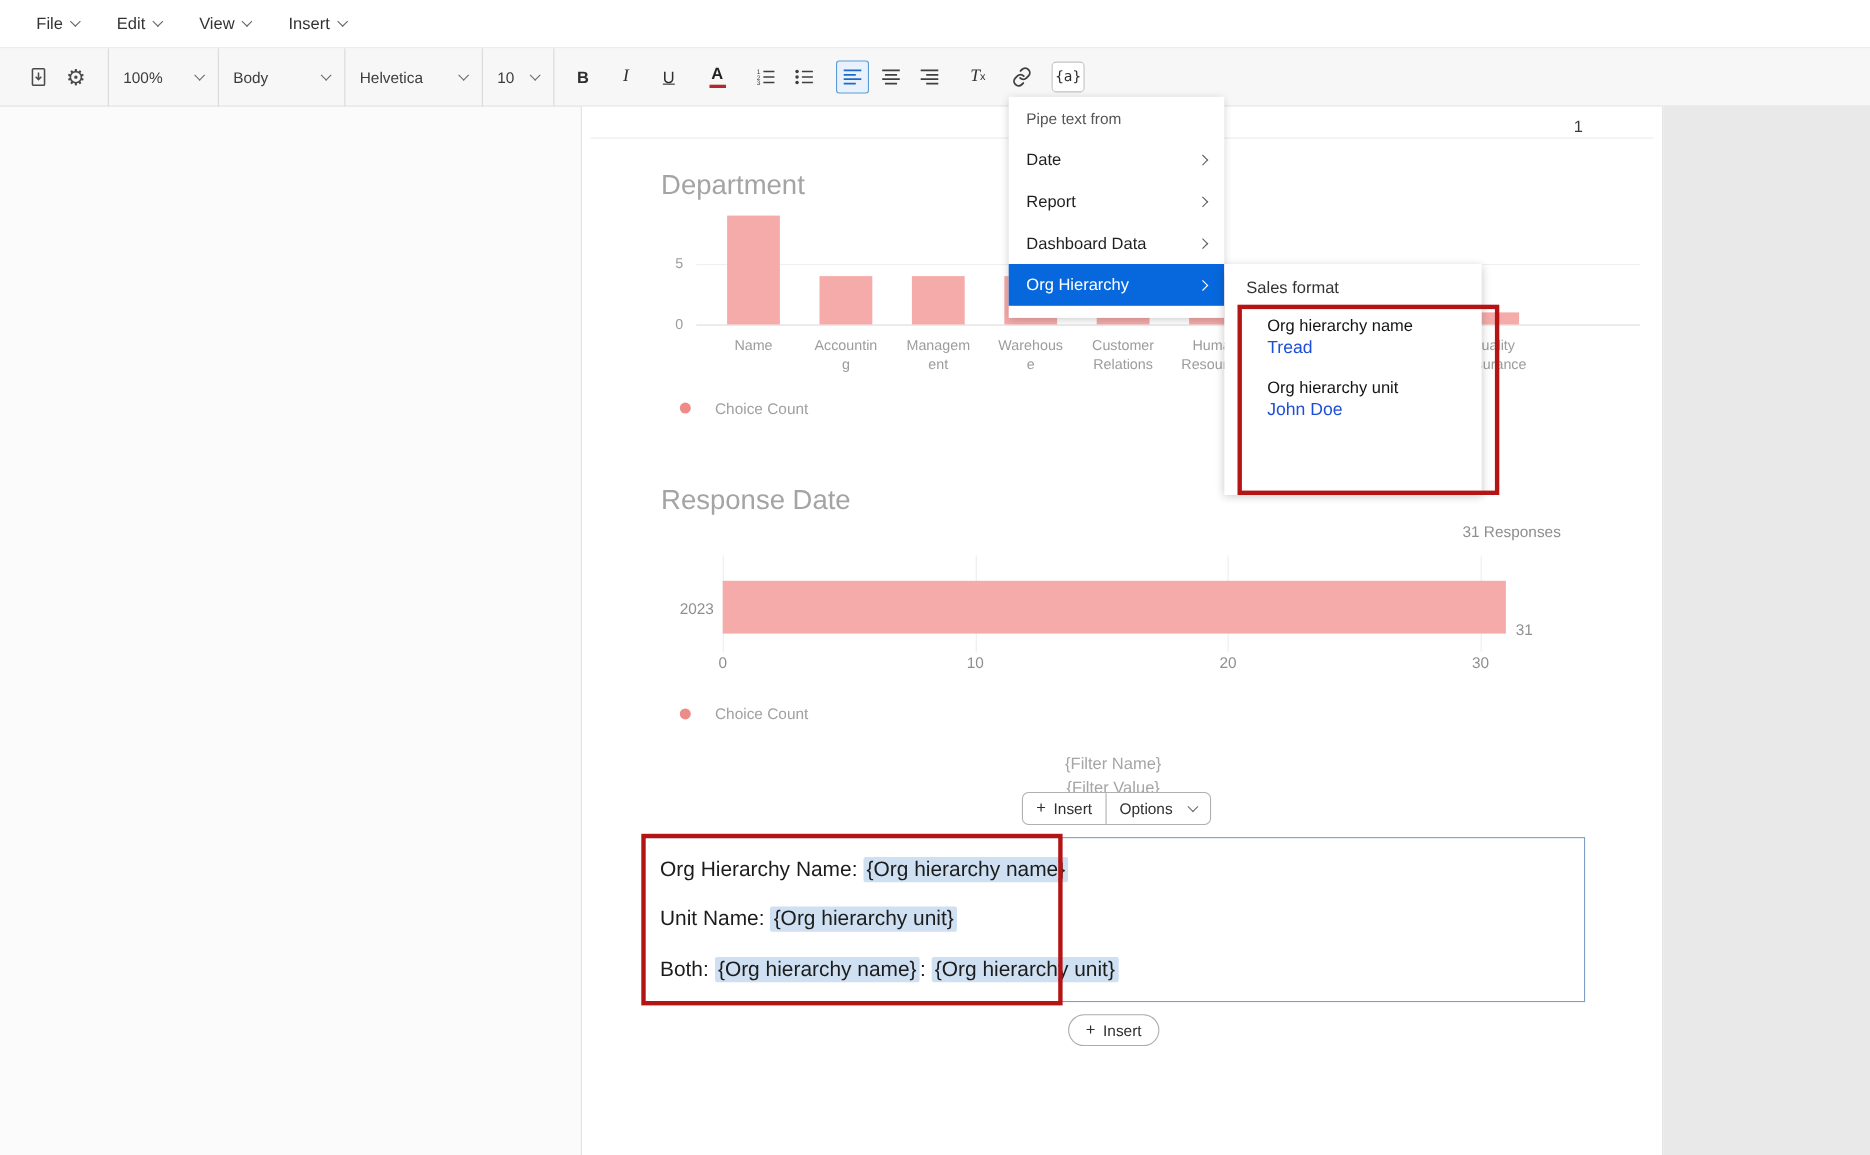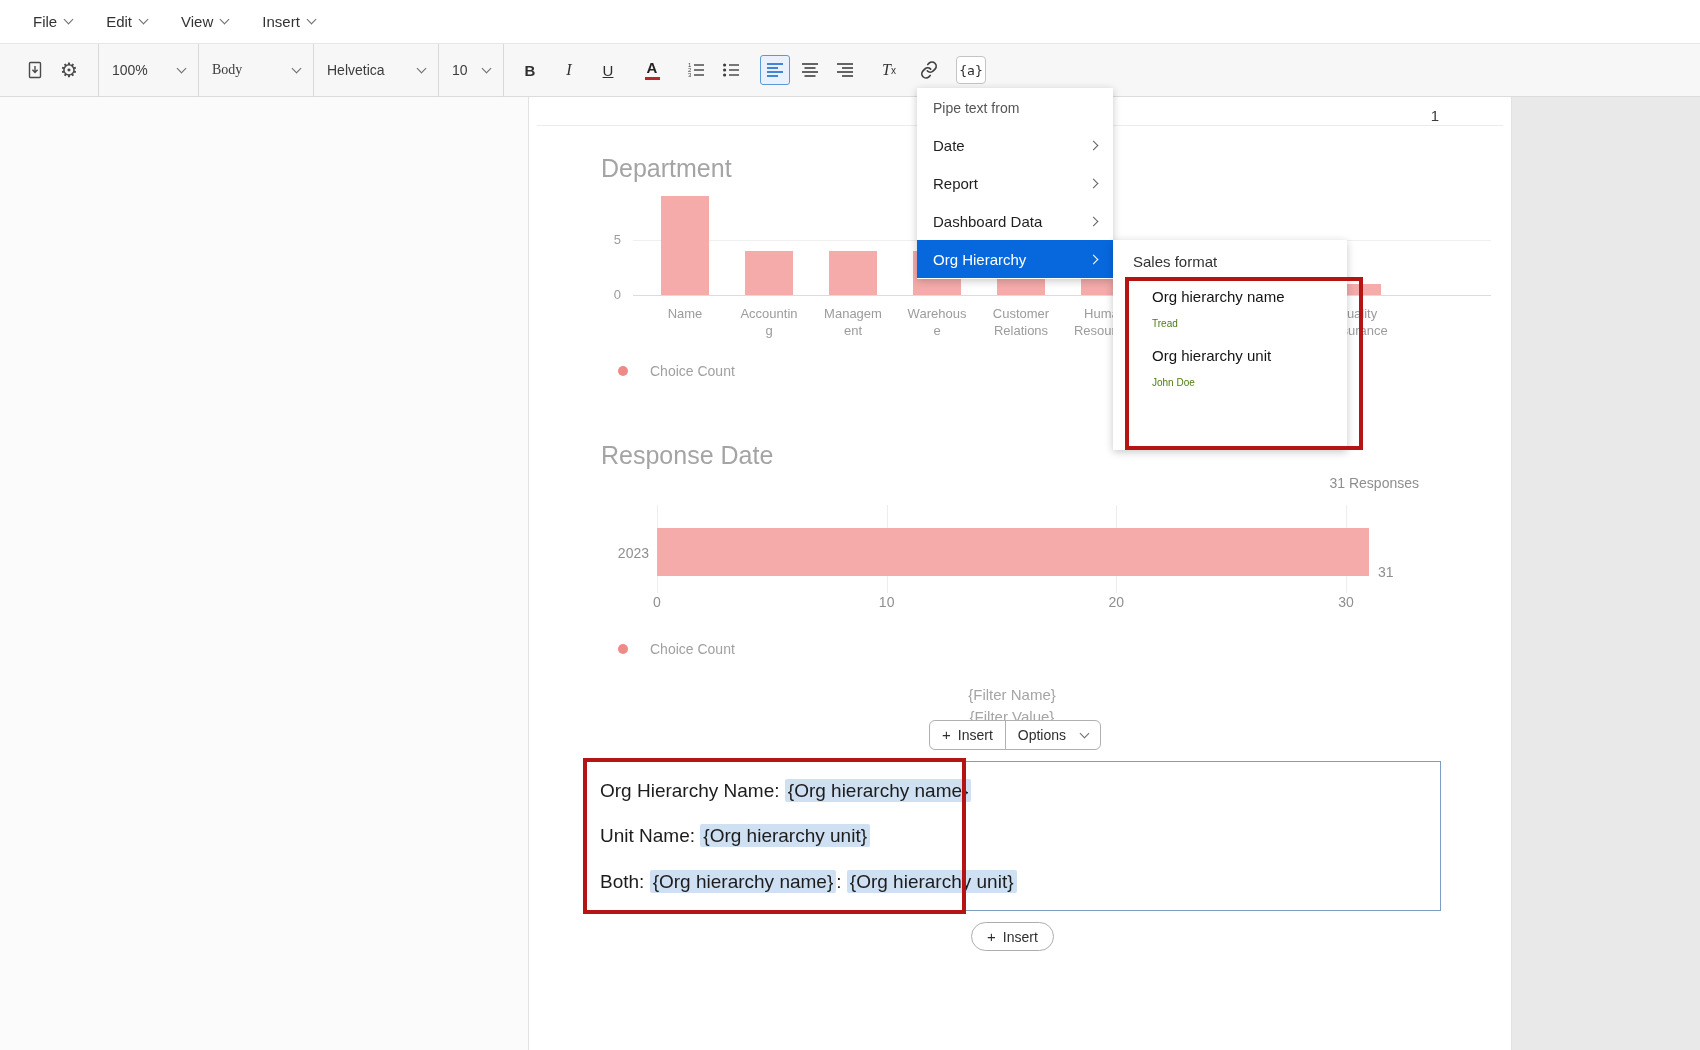--- a/index.html
+++ b/index.html
@@ -19,21 +19,21 @@
   
   .toolbar { height:53px; background:#f7f7f7; border-bottom:1px solid #dcdcdc;
              display:flex; align-items:center; padding-left:22px; }
   .tbtn { background:none; border:none; display:flex; align-items:center; justify-content:center;
           height:34px; min-width:26px; color:#2f2f2f; cursor:default; }
   .gear-glyph { font-size:20px; color:#4a4a4a; }
   .tb-group { display:flex; height:53px; margin-left:16px; }
   .tbsel { display:flex; align-items:center; justify-content:space-between;
            border-left:1px solid #d9d9d9; padding:0 13px; font-size:14px; color:#3c3c3c; }
   .tbsel:last-child { border-right:1px solid #d9d9d9; }
-  .w-zoom{width:100px;} .w-style{width:115px;font-family:Liberation Serif, serif;} .w-font{width:125px;} .w-size{width:66px;}
+  .w-zoom{width:100px;} .w-style{width:115px;} .w-font{width:125px;} .w-size{width:66px;}
   .fmt { margin-left:13px; font-size:15px; }
   .b-bold{font-weight:700;}
   .b-italic{font-style:italic; font-family:"Liberation Serif",serif; font-size:16px;}
   .b-under{text-decoration:underline;}
   .a-btn{display:flex; flex-direction:column; align-items:center; margin-left:18px;}
   .a-btn .a-letter{font-size:15px; font-weight:700; color:#222; line-height:15px;}
   .a-btn .color-bar{width:15px; height:3px; background:#b3282d; margin-top:2px;}
   .icon-btn{margin-left:14px;}
   .align-box{width:30px; height:30px; display:flex; align-items:center; justify-content:center;
              border-radius:3px; margin-left:5px;}
@@ -85,34 +85,34 @@
   .textarea-box { left:55px; top:664px; width:857px; height:150px; border:1px solid #7e9fc5; background:#fff; }
   .tline { left:71px; font-size:19px; color:#1c1c1c; z-index:2; white-space:nowrap; }
   .hl { background:#cfe0f2; padding:1px 3px; border-radius:2px; }
 
   .insert-pill { left:442px; top:825px; height:29px; padding:0 15px; display:flex; align-items:center;
                  gap:7px; border:1px solid #adadad; border-radius:15px; background:#fff;
                  font-size:14px; color:#2e2e2e; }
 
   
   .menu { position:absolute; left:917px; top:88px; width:196px; background:#fff;
-          box-shadow:0 2px 8px rgba(0,0,0,.22); z-index:70; padding-bottom:1px; }
+          box-shadow:0 2px 8px rgba(0,0,0,.22); z-index:70; padding-bottom:11px; }
   .menu-header { padding:12px 16px 10px; font-size:14px; color:#555; }
   .menu-row { height:38px; display:flex; align-items:center; justify-content:space-between;
               padding:0 16px; font-size:15px; color:#1f1f1f; cursor:default; }
   .menu-row .chev { border-color:#5f5f5f; }
   .menu-row.active { background:#0768dd; color:#fff; }
   .menu-row.active .chev { border-color:#fff; }
 
   .submenu { position:absolute; left:1113px; top:240px; width:234px; height:210px; background:#fff;
              box-shadow:0 2px 8px rgba(0,0,0,.22); z-index:71; }
   .submenu-header { padding:13px 20px 10px; font-size:15px; color:#333; }
   .submenu-item { padding:8px 12px 10px 39px; cursor:default; }
   .submenu-title { font-size:15px; color:#141414; }
-  .submenu-sub { font-size:10px; color:#4d7c0f; margin-top:13px; }
+  .submenu-sub { font-size:16px; color:#1d4ed8; margin-top:3px; }
 
   .redbox { position:absolute; border:4px solid #b51414; z-index:80; pointer-events:none; }
   .redbox.fmt  { left:1112px; top:277px; width:238px; height:173px; }
   .redbox.text { left:583px;  top:758px; width:383px; height:156px; }
 </style>
 </head>
 <body>
 
 <div class="menubar">
   <div class="mb-item">

